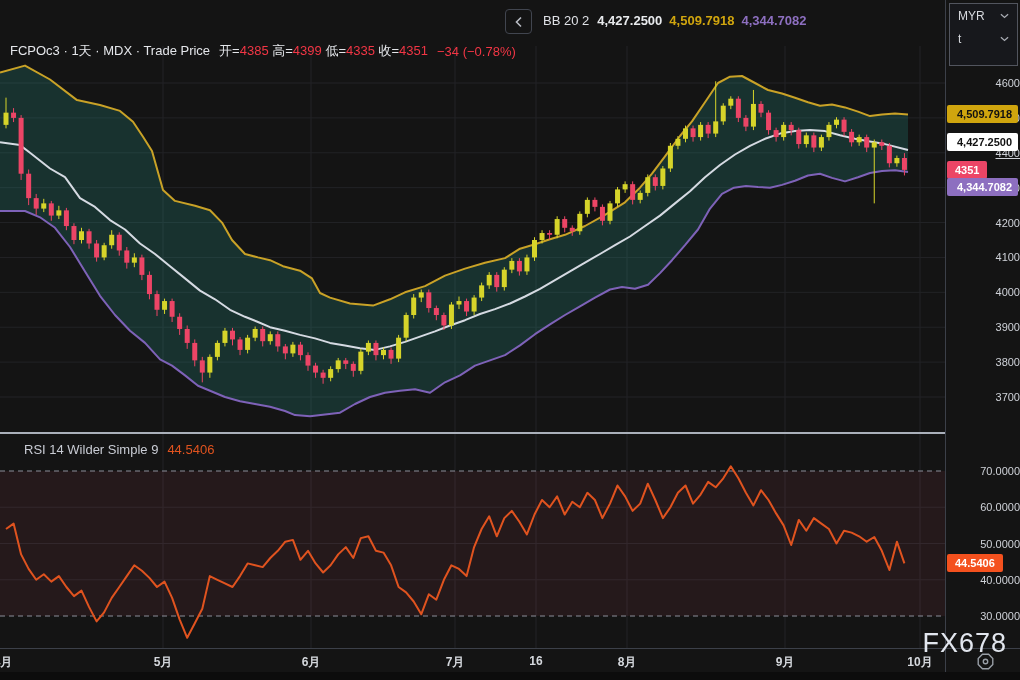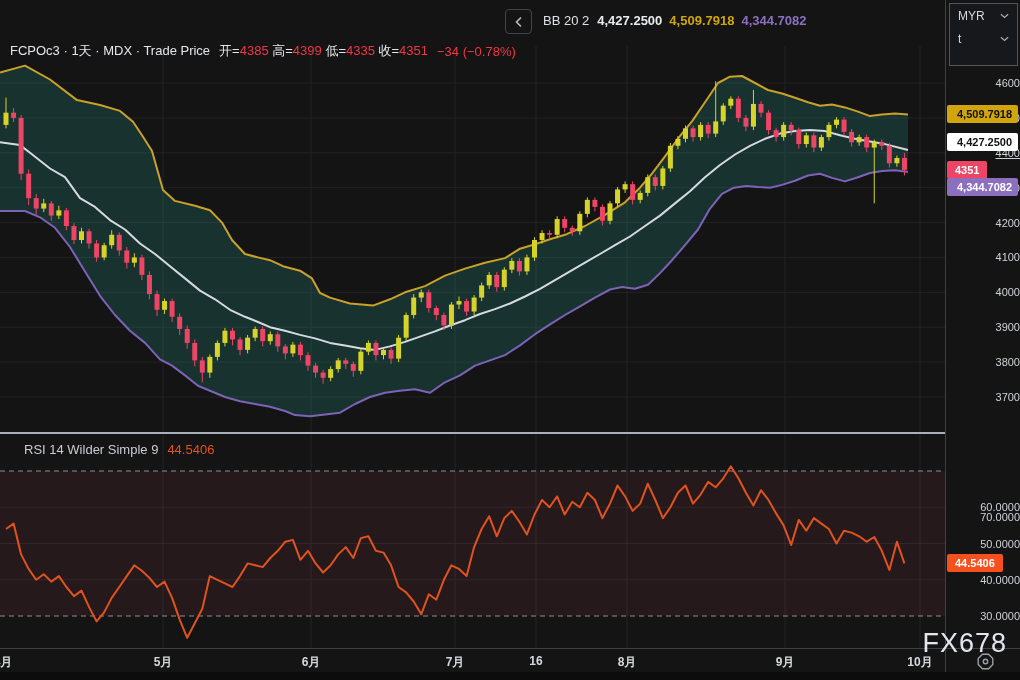--- a/index.html
+++ b/index.html
@@ -358,21 +358,21 @@
       <div class="tick" style="top: 76px;">4600</div>
       <div class="tick" style="top: 110.889px;">4500</div>
       <div class="tick" style="top: 145.778px; text-decoration: underline;">4400</div>
       <div class="tick" style="top: 180.667px;">4300</div>
       <div class="tick" style="top: 215.556px;">4200</div>
       <div class="tick" style="top: 250.444px;">4100</div>
       <div class="tick" style="top: 285.333px;">4000</div>
       <div class="tick" style="top: 320.222px;">3900</div>
       <div class="tick" style="top: 355.111px;">3800</div>
       <div class="tick" style="top: 390px;">3700</div>
-      <div class="tick" style="top: 464px; margin-top: 46px;">70.0000</div>
+      <div class="tick" style="top: 464px;">70.0000</div>
       <div class="tick" style="top: 500.25px;">60.0000</div>
       <div class="tick" style="top: 536.5px;">50.0000</div>
       <div class="tick" style="top: 572.75px;">40.0000</div>
       <div class="tick" style="top: 609px;">30.0000</div>
       <div class="badge full" style="top: 105px; background: rgb(208, 165, 14); color: rgb(17, 17, 17);">4,509.7918</div>
       <div class="badge full" style="top: 133px; background: rgb(255, 255, 255); color: rgb(17, 17, 17);">4,427.2500</div>
       <div class="badge fit" style="top: 161px; background: rgb(236, 69, 102); color: rgb(255, 255, 255);">4351</div>
       <div class="badge full" style="top: 178px; background: rgb(141, 111, 192); color: rgb(255, 255, 255);">4,344.7082</div>
       <div class="badge fit" style="top: 554px; background: rgb(244, 81, 30); color: rgb(255, 255, 255);">44.5406</div>
     </div>

